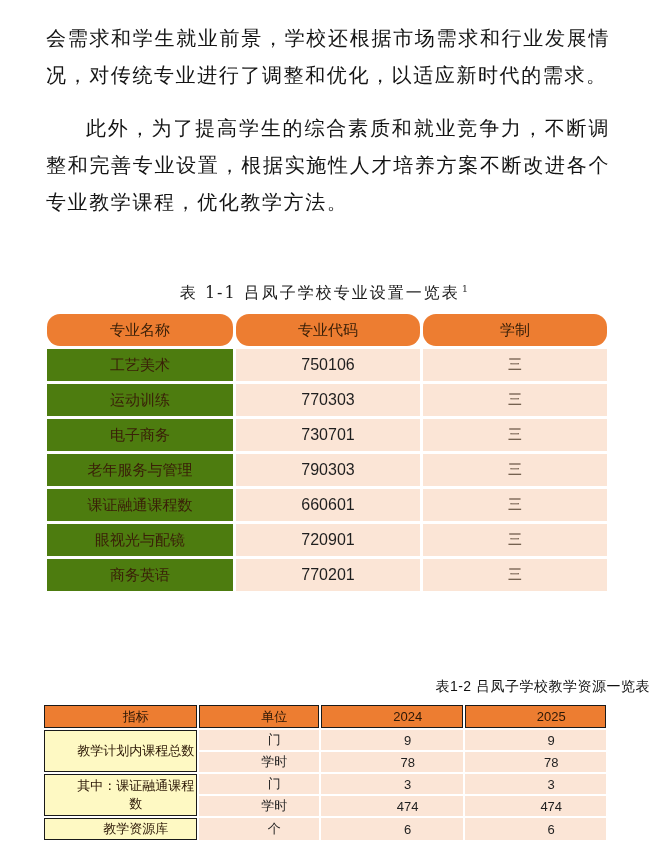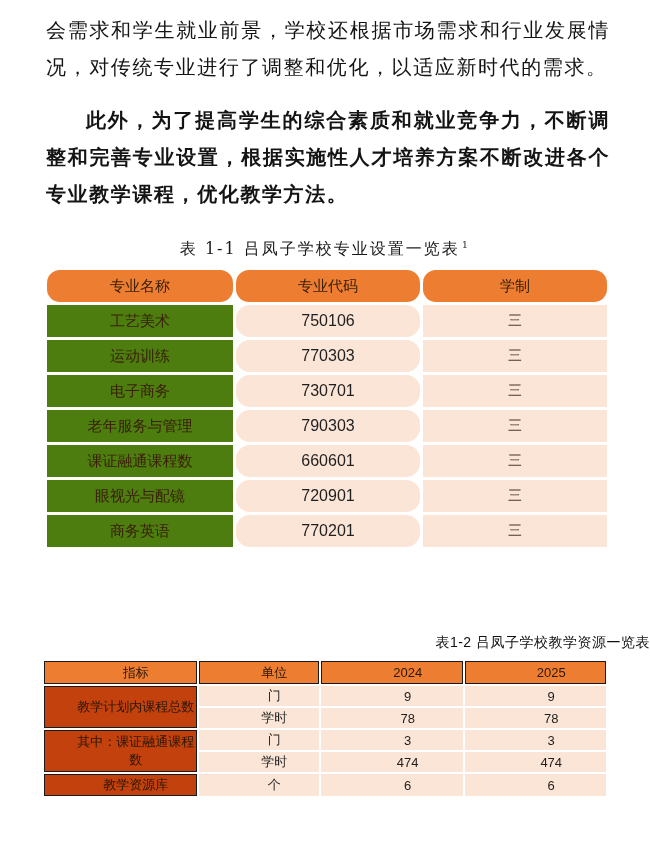--- a/index.html
+++ b/index.html
@@ -1,64 +1,64 @@
 <!DOCTYPE html>
 <html><head>
 <meta charset="utf-8">
 <style>
   html,body { margin:0; padding:0; background:#ffffff; }
   .page {
     position:relative; width:650px; height:847px; background:#ffffff;
     overflow:hidden; font-family:"Liberation Sans", sans-serif;
   }
-  .textblock { padding:12px 40px 0 46px; }
+  .textblock { padding:20px 40px 0 46px; }
   .para {
     font-family:"DejaVu Serif","Liberation Serif",serif;
     font-size:20px; line-height:37px; color:#141414;
     text-align:justify; letter-spacing:1.6px; margin:0;
   }
-  .para.indent { text-indent:2em; margin-top:16px;font-weight:bold; }
+  .para.indent { text-indent:2em; margin-top:16px; }
 
   .t1-caption {
-    margin-top:26px; text-align:center;
+    margin-top:62px; text-align:center;
     font-family:"DejaVu Serif","Liberation Serif",serif;
     font-size:16px; color:#1a1a1a; letter-spacing:2px;
   }
   .t1-caption sup { font-size:10px; color:#333; margin-left:2px; }
 
   table.t1 {
     margin:7px 0 0 44px; width:566px;
     border-collapse:separate; border-spacing:3px;
     table-layout:fixed;
   }
   .t1 th, .t1 td {
     height:30px; text-align:center; vertical-align:middle;
     font-size:15px; overflow:hidden;
   }
   .t1 th   { background:#ED7D31; color:#3a2008; font-weight:400;border-radius:13px; }
   .t1 td.name  { background:#4d7c0f; color:#3a2008; }
-  .t1 td.code  { background:#FBE5D6; color:#1f1f1f; font-size:16px;border-radius:14px; }
+  .t1 td.code  { background:#FBE5D6; color:#1f1f1f; font-size:16px; }
   .t1 td.years { background:#FBE5D6; color:#4a3724; font-size:14px; }
 
   .t2-caption {
     margin-top:84px; text-align:right;
     font-size:14px; color:#111; letter-spacing:0.5px;
   }
   table.t2 {
     margin:7px 0 0 42px; width:566px;
     border-collapse:separate; border-spacing:2px;
     table-layout:fixed; font-size:13px;
   }
   .t2 th, .t2 td { text-align:center; vertical-align:middle; overflow:hidden;padding-left:32px; }
   .t2 th {
     background:#ED7D31; border:1px solid #1a1a1a;
     color:#2b1706; font-weight:400; height:19px;
   }
   .t2 td.ind {
-    background:#c2410c; border:1px solid #1a1a1a;
+    background:#fef9c3; border:1px solid #1a1a1a;
     color:#2b1706; line-height:18px;
   }
   .t2 td.val { background:#FBE5D6; color:#1f1f1f; height:17px; }
 </style>
 </head>
 <body>
 
 <div class="page">
 
   <div class="textblock">

